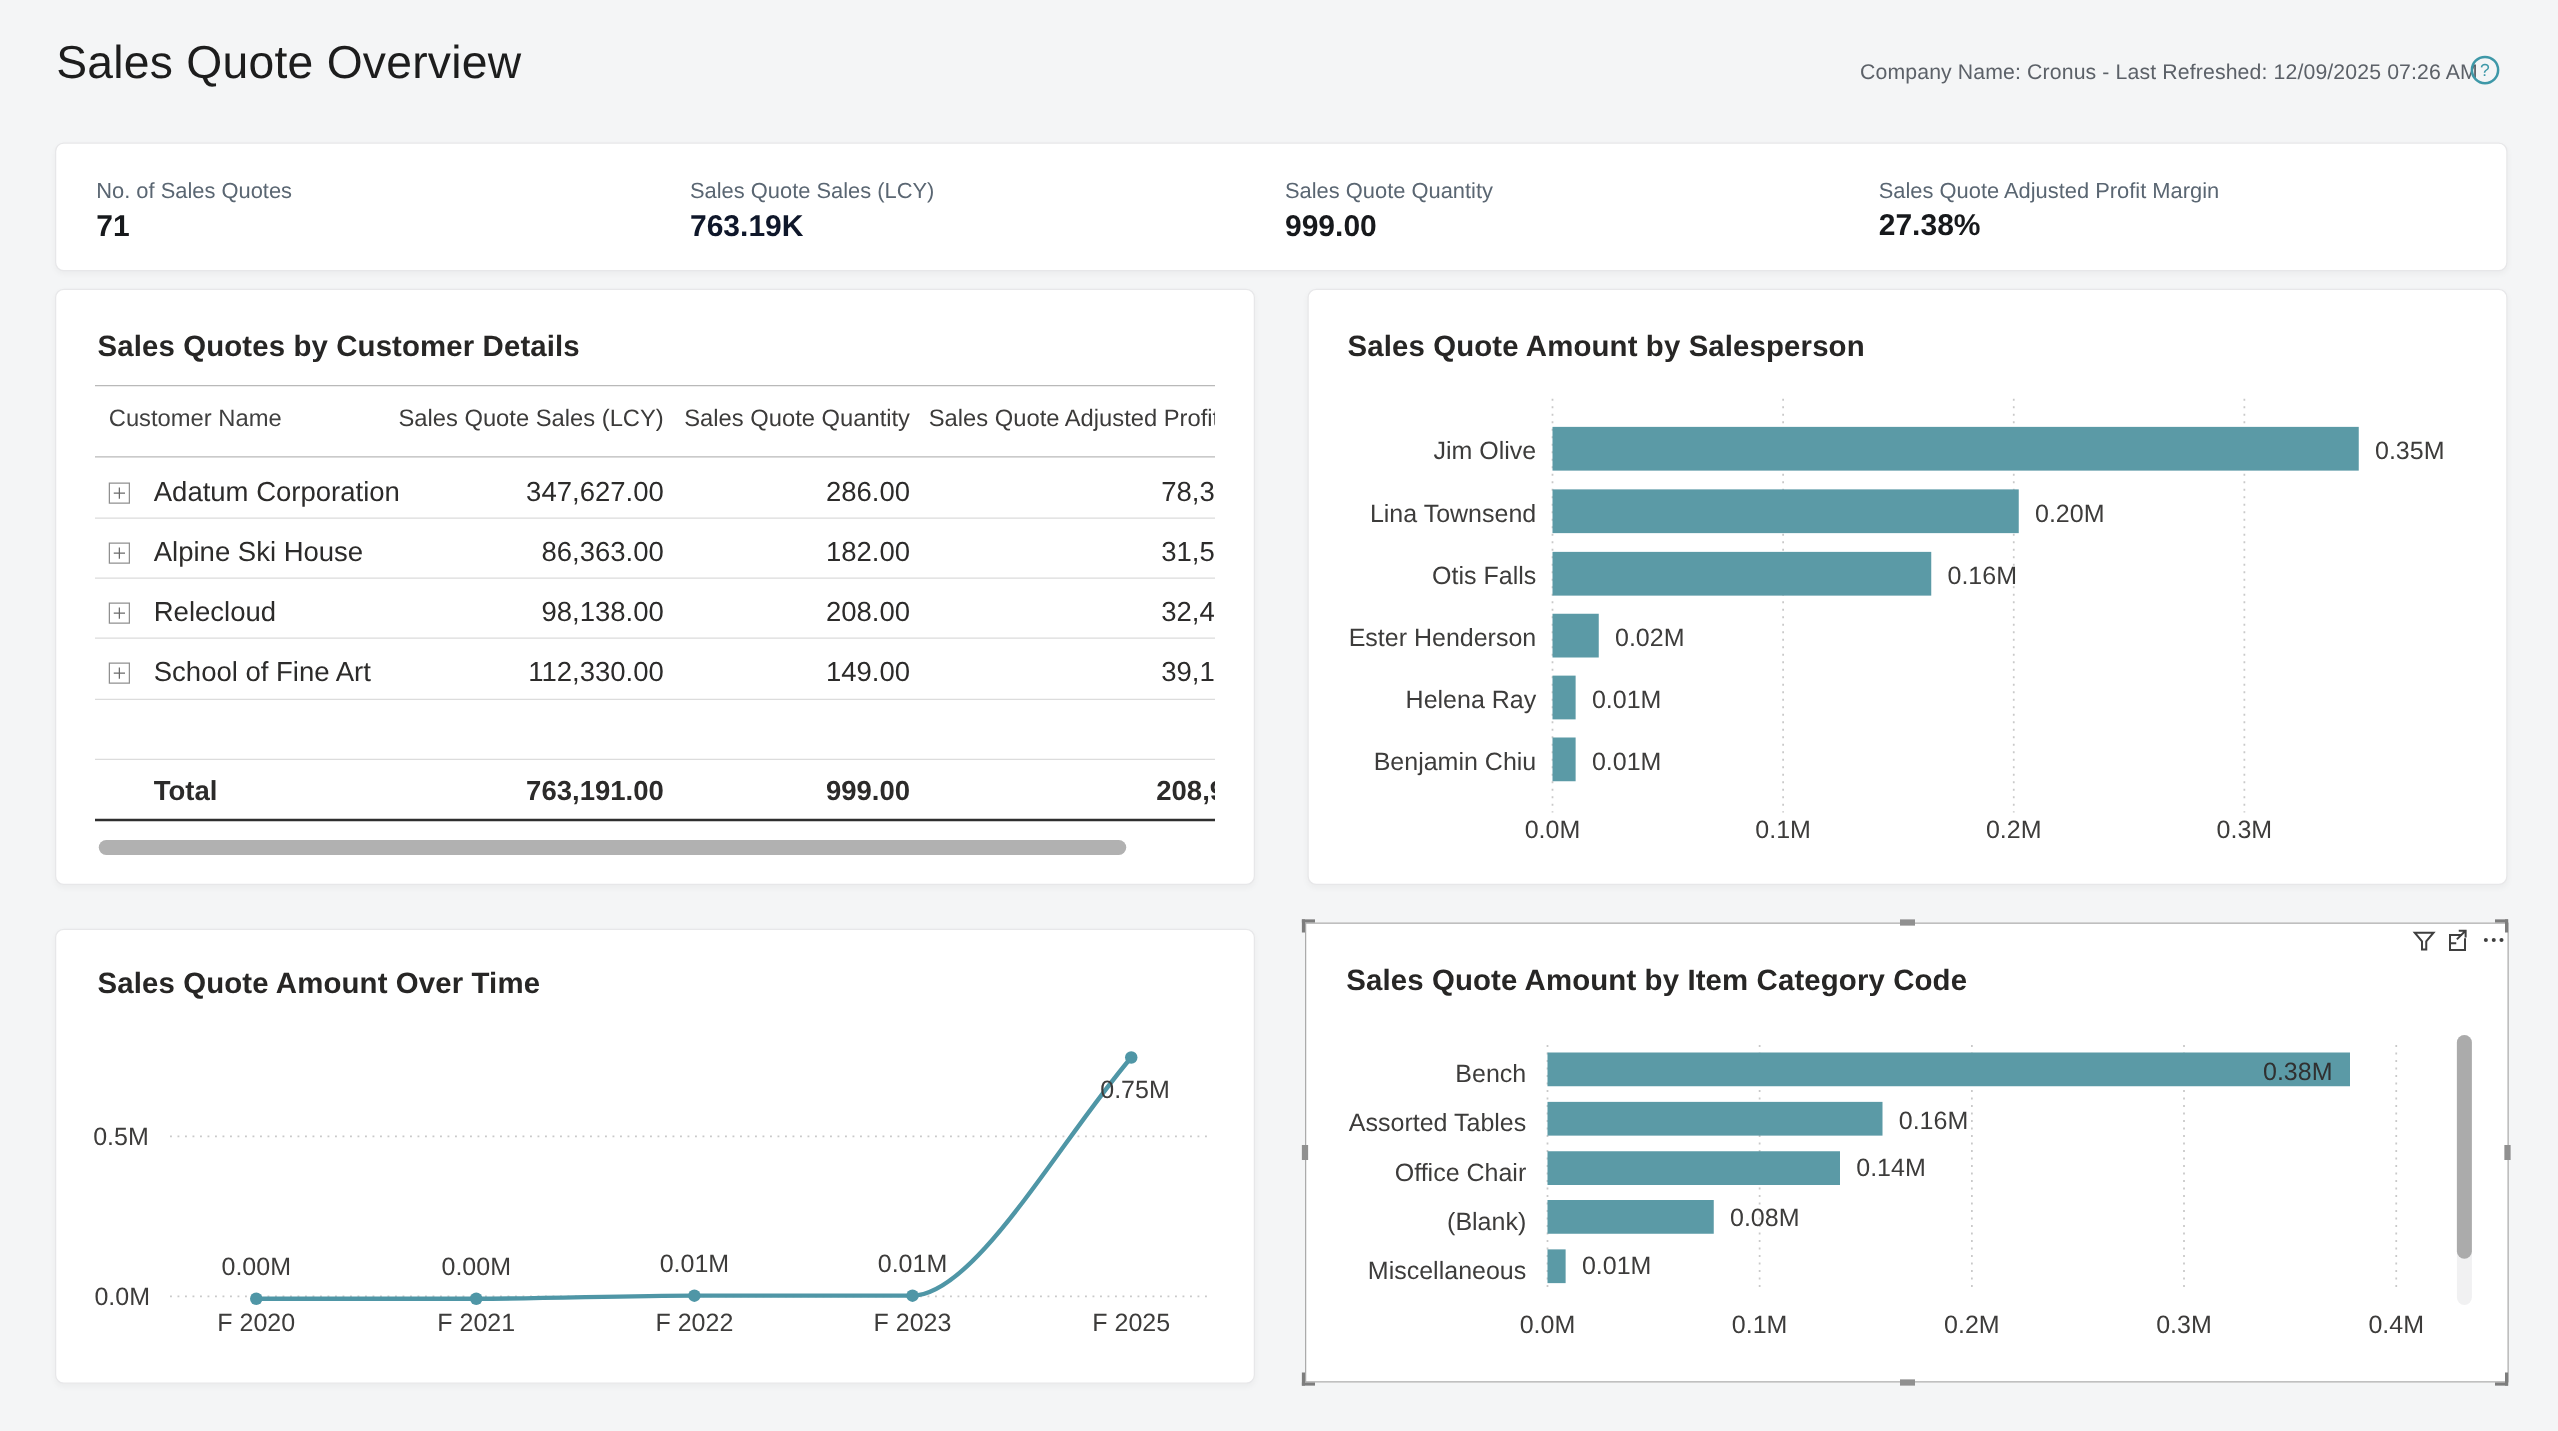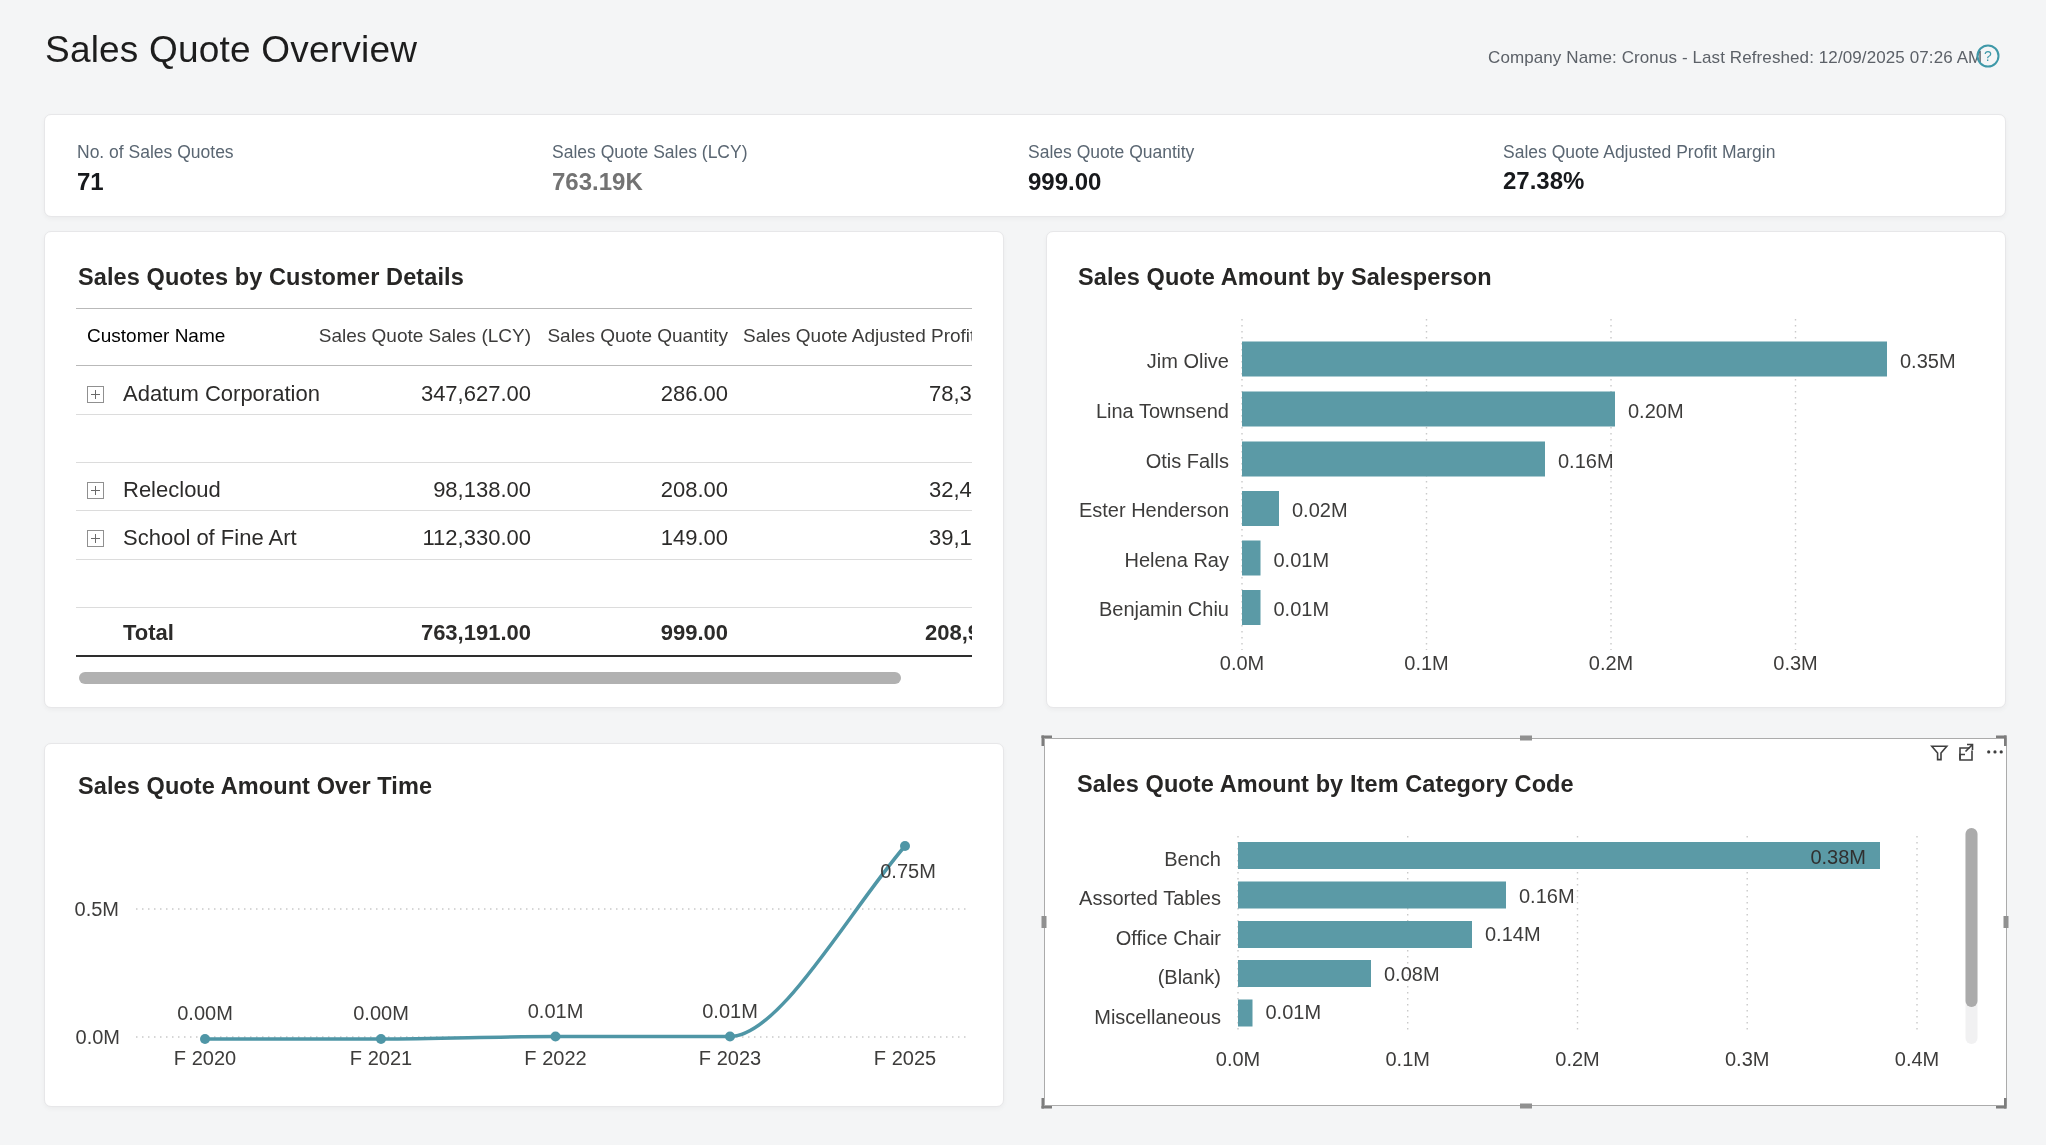--- a/index.html
+++ b/index.html
@@ -23,51 +23,58 @@
 <div class="abs" style="left:1488px;top:48px;width:536px;font-size:17px;color:#5c6168;letter-spacing:0.1px;white-space:nowrap;">Company Name: Cronus - Last Refreshed: 12/09/2025 07:26 AM</div>
 <svg class="abs" style="left:1976px;top:44px;" width="24" height="24" viewBox="0 0 24 24">
   <circle cx="12" cy="12" r="10.5" fill="none" stroke="#3e98a8" stroke-width="2"></circle>
   <text x="12" y="17" font-size="14" fill="#3e98a8" text-anchor="middle" font-family="Liberation Sans">?</text>
 </svg>
 
 <div class="card" style="left:44px;top:98px;width:1962px;height:103px;margin-top:16px;">
   <div class="abs" style="left:32px;top:27px;font-size:17.5px;color:#5a6672;">No. of Sales Quotes</div>
   <div class="abs" style="left:32px;top:53px;font-size:24px;font-weight:bold;color:#17191c;">71</div>
   <div class="abs" style="left:507px;top:27px;font-size:17.5px;color:#5a6672;">Sales Quote Sales (LCY)</div>
-  <div class="abs" style="left:507px;top:53px;font-size:24px;font-weight:bold;color:#737373;">763.19K</div>
+  <div class="abs" style="left:507px;top:53px;font-size:24px;font-weight:bold;color:#0f172a;">763.19K</div>
   <div class="abs" style="left:983px;top:27px;font-size:17.5px;color:#5a6672;">Sales Quote Quantity</div>
   <div class="abs" style="left:983px;top:53px;font-size:24px;font-weight:bold;color:#17191c;">999.00</div>
   <div class="abs" style="left:1458px;top:27px;font-size:17.5px;color:#5a6672;">Sales Quote Adjusted Profit Margin</div>
   <div class="abs" style="left:1458px;top:52px;font-size:24px;font-weight:bold;color:#17191c;">27.38%</div>
 </div>
 
 <div class="card" style="left:44px;top:231px;width:960px;height:477px;">
   <div class="ctitle" style="left:33px;top:32px;text-align:center;">Sales Quotes by Customer Details</div>
   <div class="abs" style="left:31px;top:76px;width:896px;height:353px;overflow:hidden;">
 
     <div class="abs" style="left:0;top:0;width:896px;height:1px;background:#b9b9b9;"></div>
     <div class="abs" style="left:0;top:57px;width:896px;height:1px;background:#b9b9b9;"></div>
     <div class="abs" style="left:0;top:106px;width:896px;height:1px;background:#dcdcdc;"></div>
     <div class="abs" style="left:0;top:154px;width:896px;height:1px;background:#dcdcdc;"></div>
     <div class="abs" style="left:0;top:202px;width:896px;height:1px;background:#dcdcdc;"></div>
     <div class="abs" style="left:0;top:251px;width:896px;height:1px;background:#dcdcdc;"></div>
     <div class="abs" style="left:0;top:299px;width:896px;height:1px;background:#dcdcdc;"></div>
     <div class="abs" style="left:0;top:347px;width:896px;height:2px;background:#2e2e2e;"></div>
 
-    <div class="abs hdr" style="left:11px;top:17px;font-size:19px;color:#000000;">Customer Name</div>
+    <div class="abs hdr" style="left:11px;top:17px;font-size:19px;color:#404040;">Customer Name</div>
     <div class="abs hdr" style="right:441px;top:17px;font-size:19px;color:#3c3b3a;white-space:nowrap;">Sales Quote Sales (LCY)</div>
     <div class="abs hdr" style="right:244px;top:17px;font-size:19px;color:#3c3b3a;white-space:nowrap;">Sales Quote Quantity</div>
     <div class="abs hdr" style="left:667px;top:17px;font-size:19px;color:#3c3b3a;white-space:nowrap;">Sales Quote Adjusted Profit</div>
 
     <div class="row" style="top:58px;">
         <span class="plus"></span>
         <span class="nm">Adatum Corporation</span>
         <span class="n1">347,627.00</span>
         <span class="n2">286.00</span>
         <span class="n3">78,3</span>
+      </div>
+    <div class="row" style="top:106px;">
+        <span class="plus"></span>
+        <span class="nm">Alpine Ski House</span>
+        <span class="n1">86,363.00</span>
+        <span class="n2">182.00</span>
+        <span class="n3">31,5</span>
       </div>
     <div class="row" style="top:154px;">
         <span class="plus"></span>
         <span class="nm">Relecloud</span>
         <span class="n1">98,138.00</span>
         <span class="n2">208.00</span>
         <span class="n3">32,4</span>
       </div>
     <div class="row" style="top:202px;">
         <span class="plus"></span>

